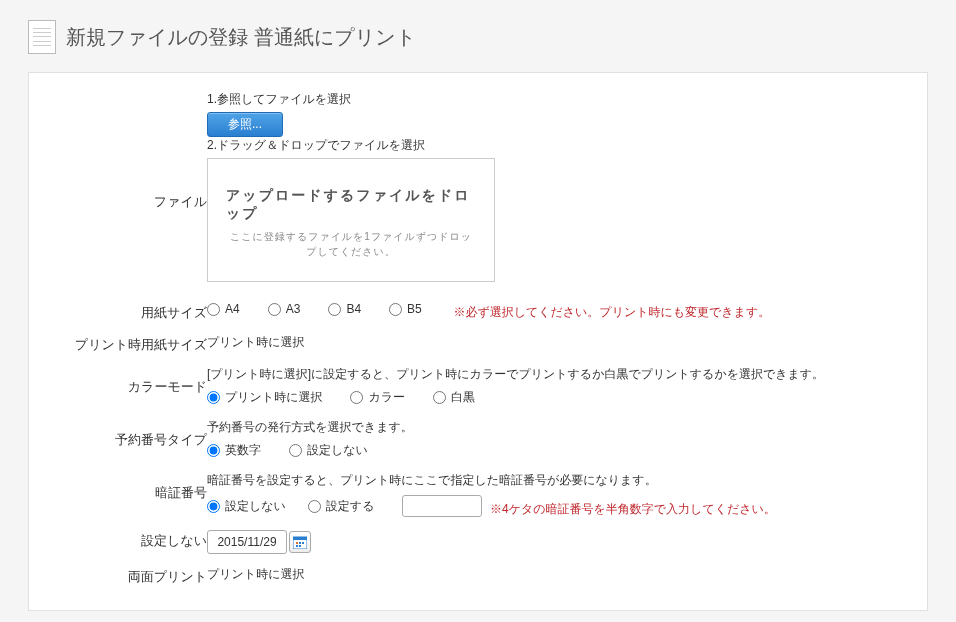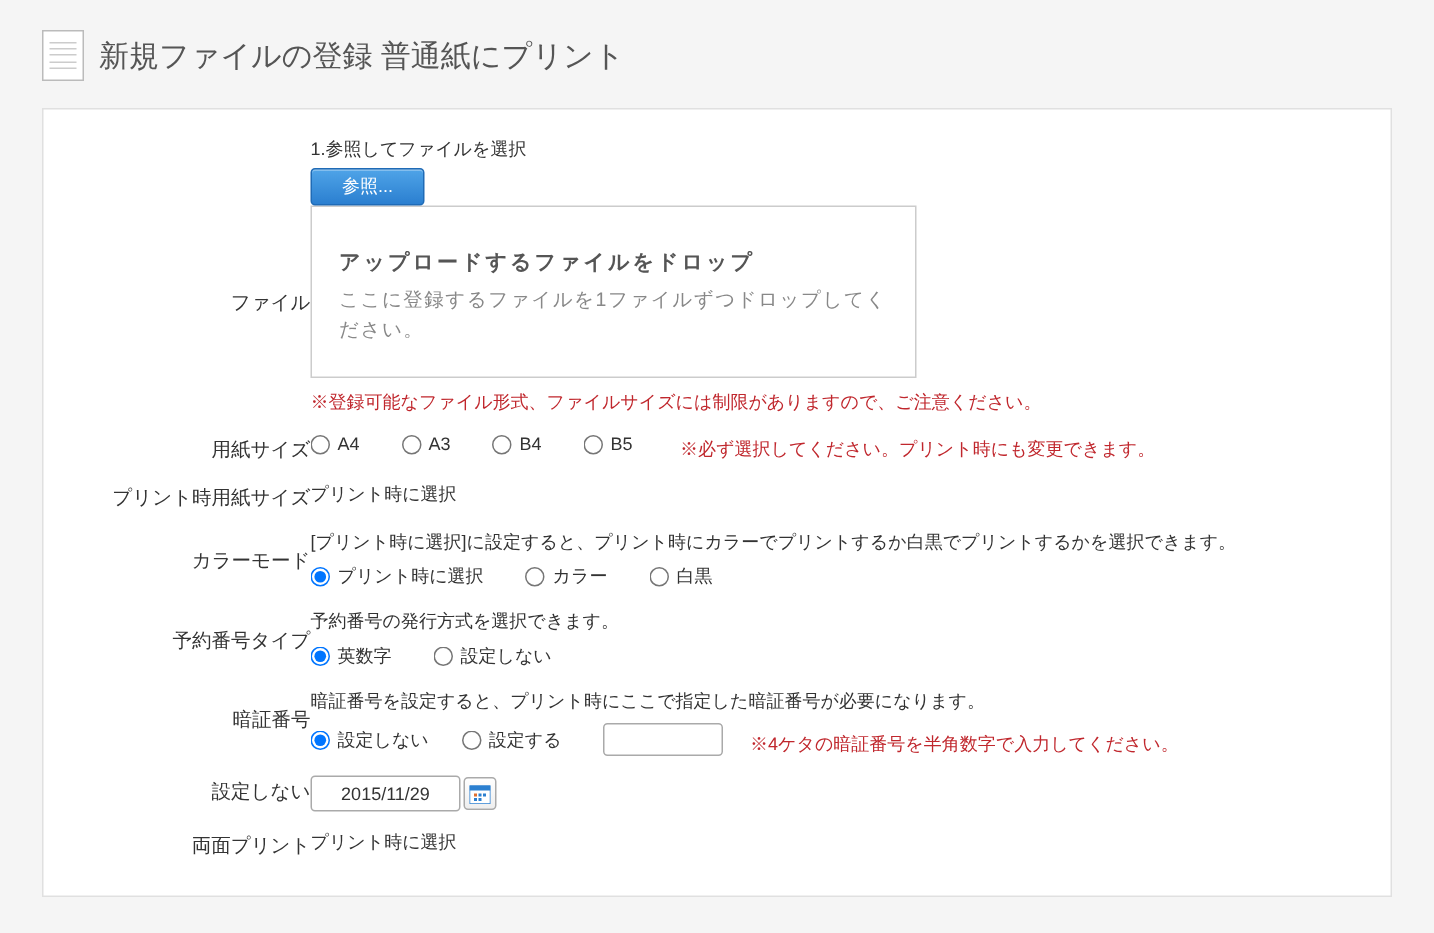--- a/index.html
+++ b/index.html
@@ -82,36 +82,37 @@
       font-size: 12px;
       padding: 3px 20px;
       border-radius: 3px;
       cursor: pointer;
       margin-bottom: 0;
       box-shadow: inset 0 1px 0 rgba(255,255,255,0.3);
     }
     .drop-area {
       border: 1px solid #ccc;
       background: #fff;
-      width: 404px;
+      width: 288px;
       padding: 28px 18px 22px 18px;
       margin-bottom: 8px;
     }
     .drop-title {
       font-size: 14px;
       font-weight: bold;
       color: #555;
       letter-spacing: 2px;
       margin-bottom: 6px;
     }
     .drop-sub {
-      font-size: 13px;
+      font-size: 10px;
       color: #888;
       letter-spacing: 1px;
       line-height: 1.5;
+      text-align: center;
     }
     .note-red {
       color: #c0272d;
       font-size: 12px;
     }
     .radio-group {
       display: inline-flex;
       align-items: center;
       gap: 28px;
     }
@@ -145,21 +146,21 @@
       border-radius: 3px;
       padding: 0 4px;
       margin-left: 6px;
     }
     .date-box {
       display: inline-flex;
       align-items: center;
       gap: 2px;
     }
     .date-input {
-      width: 100px;
+      width: 80px;
       height: 24px;
       border: 1px solid #aaa;
       border-radius: 3px;
       padding: 0 4px;
       text-align: center;
       font-size: 12px;
       color: #333;
     }
     .cal-icon {
       width: 22px;
@@ -190,25 +191,25 @@
   </div>
 
 
   <div class="form-panel">
 
     <div class="form-row file-row">
       <div class="form-label">ファイル</div>
       <div class="form-content">
         <div class="sub-heading">1.参照してファイルを選択</div>
         <button class="browse-btn">参照...</button>
+        <div class="sub-heading">2.ドラッグ＆ドロップでファイルを選択</div>
         <div class="drop-area">
           <div class="drop-title">アップロードするファイルをドロップ</div>
           <div class="drop-sub">ここに登録するファイルを1ファイルずつドロップしてください。</div>
         </div>
-        <div class="note-red">※登録可能なファイル形式、ファイルサイズには制限がありますので、ご注意ください。</div>
       </div>
     </div>
 
     <div class="form-row">
       <div class="form-label">用紙サイズ</div>
       <div class="form-content">
         <span class="radio-group">
           <label class="radio-item">
             <input type="radio" name="papersize" style="">
             <span>A4</span>
@@ -283,21 +284,21 @@
           <label class="radio-item">
             <input type="radio" name="pinset" checked="" style="">
             <span>設定しない</span>
           </label>
           <label class="radio-item">
             <input type="radio" name="pinset" style="">
             <span>設定する</span>
           </label>
           <input type="text" class="pin-input" value="" style="">
         </span>
-        <span class="inline-note" style="margin-left:14px">※4ケタの暗証番号を半角数字で入力してください。</span>
+        <span class="inline-note" style="margin-left:4px">※4ケタの暗証番号を半角数字で入力してください。</span>
       </div>
     </div>
 
     <div class="form-row">
       <div class="form-label">設定しない</div>
       <div class="form-content">
         <span class="date-box">
           <input type="text" class="date-input" value="2015/11/29" style="">
           <span class="cal-icon">
             <svg width="14" height="14" viewBox="0 0 14 14">

